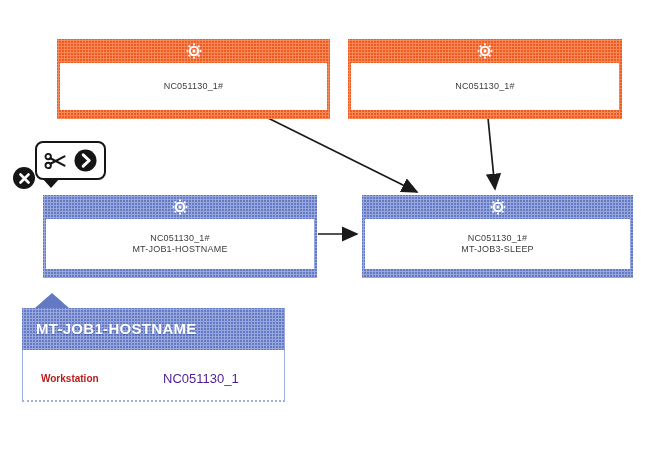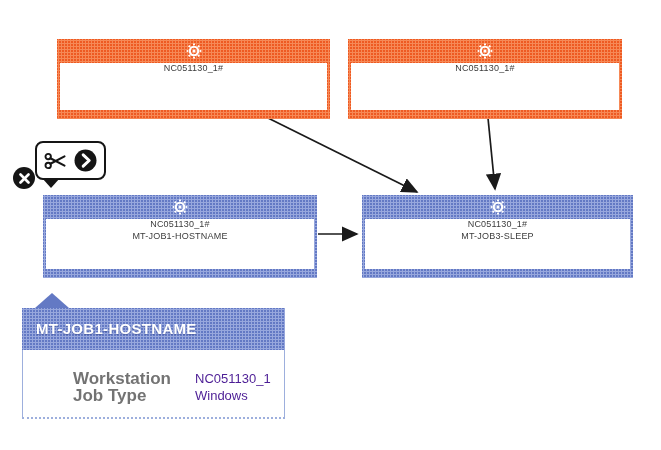--- a/index.html
+++ b/index.html
@@ -32,20 +32,21 @@
     align-items: center;
     justify-content: center;
   }
   .node-body {
     position: absolute;
     left: 3px; right: 3px; top: 24px; bottom: 9px;
     background: #ffffff;
     display: flex;
     flex-direction: column;
     align-items: center;
+    justify-content: center;
     text-align: center;
     color: #3c3c3c;
     font-size: 9px;
     line-height: 11.5px;
     letter-spacing: .2px;
   }
 
   
   #arrows {
     position: absolute;
@@ -127,23 +128,22 @@
     background: #ffffff;
     border-left: 1px solid #9dafdd;
     border-right: 1px solid #9dafdd;
     border-bottom: 2px dotted #9dafdd;
     padding: 20px 12px 13px 18px;
   }
   .tooltip-row { display: flex; line-height: 17px; }
   .tooltip-row .label {
     width: 122px;
     font-weight: bold;
-    font-size: 17px;
-    color: #737373;
-    margin-left: 32px;
+    font-size: 10px;
+    color: #b91c1c;
   }
   .tooltip-row .value {
     font-size: 13px;
     color: #4c1d95;
   }
 </style>
 </head>
 <body>
 
 <div id="canvas">
@@ -274,20 +274,16 @@
   </span>
 
   <div class="tooltip">
     <div class="tooltip-pointer"></div>
     <div class="tooltip-header">MT-JOB1-HOSTNAME</div>
     <div class="tooltip-body">
       <div class="tooltip-row">
         <span class="label">Workstation</span>
         <span class="value">NC051130_1</span>
       </div>
-      <div class="tooltip-row">
-        <span class="label">Job Type</span>
-        <span class="value">Windows</span>
-      </div>
     </div>
   </div>
 
 </div>
 
 </body></html>

